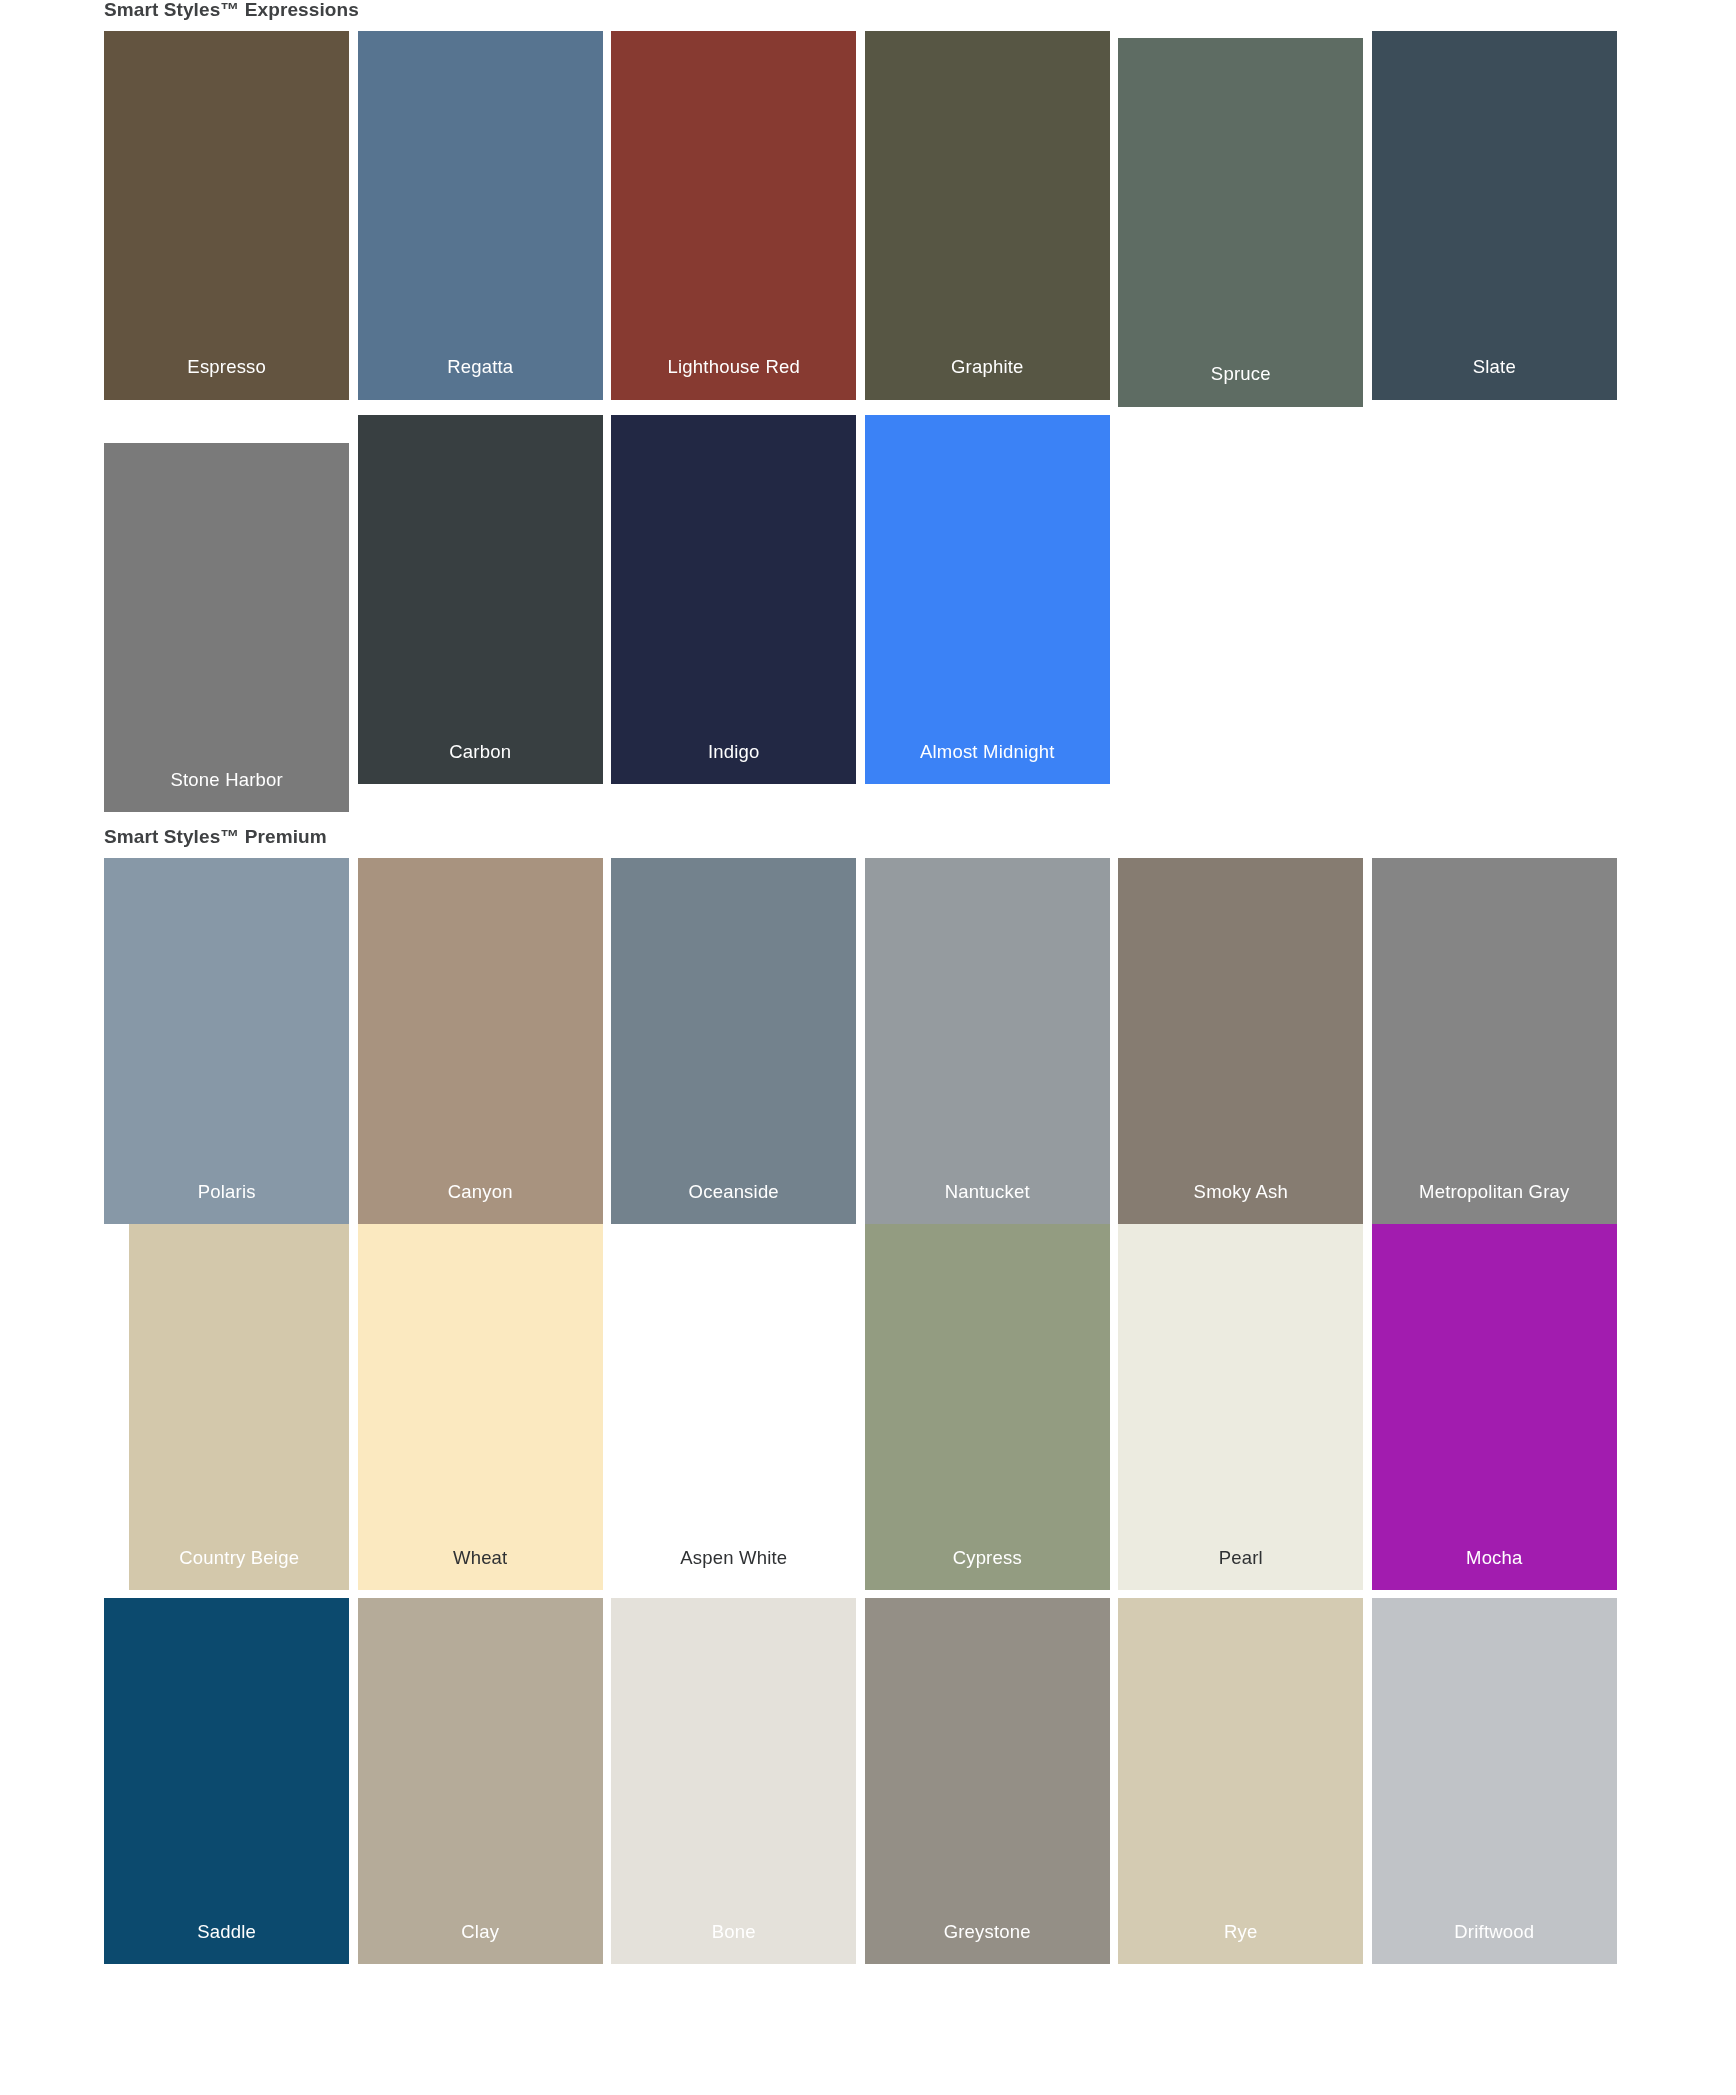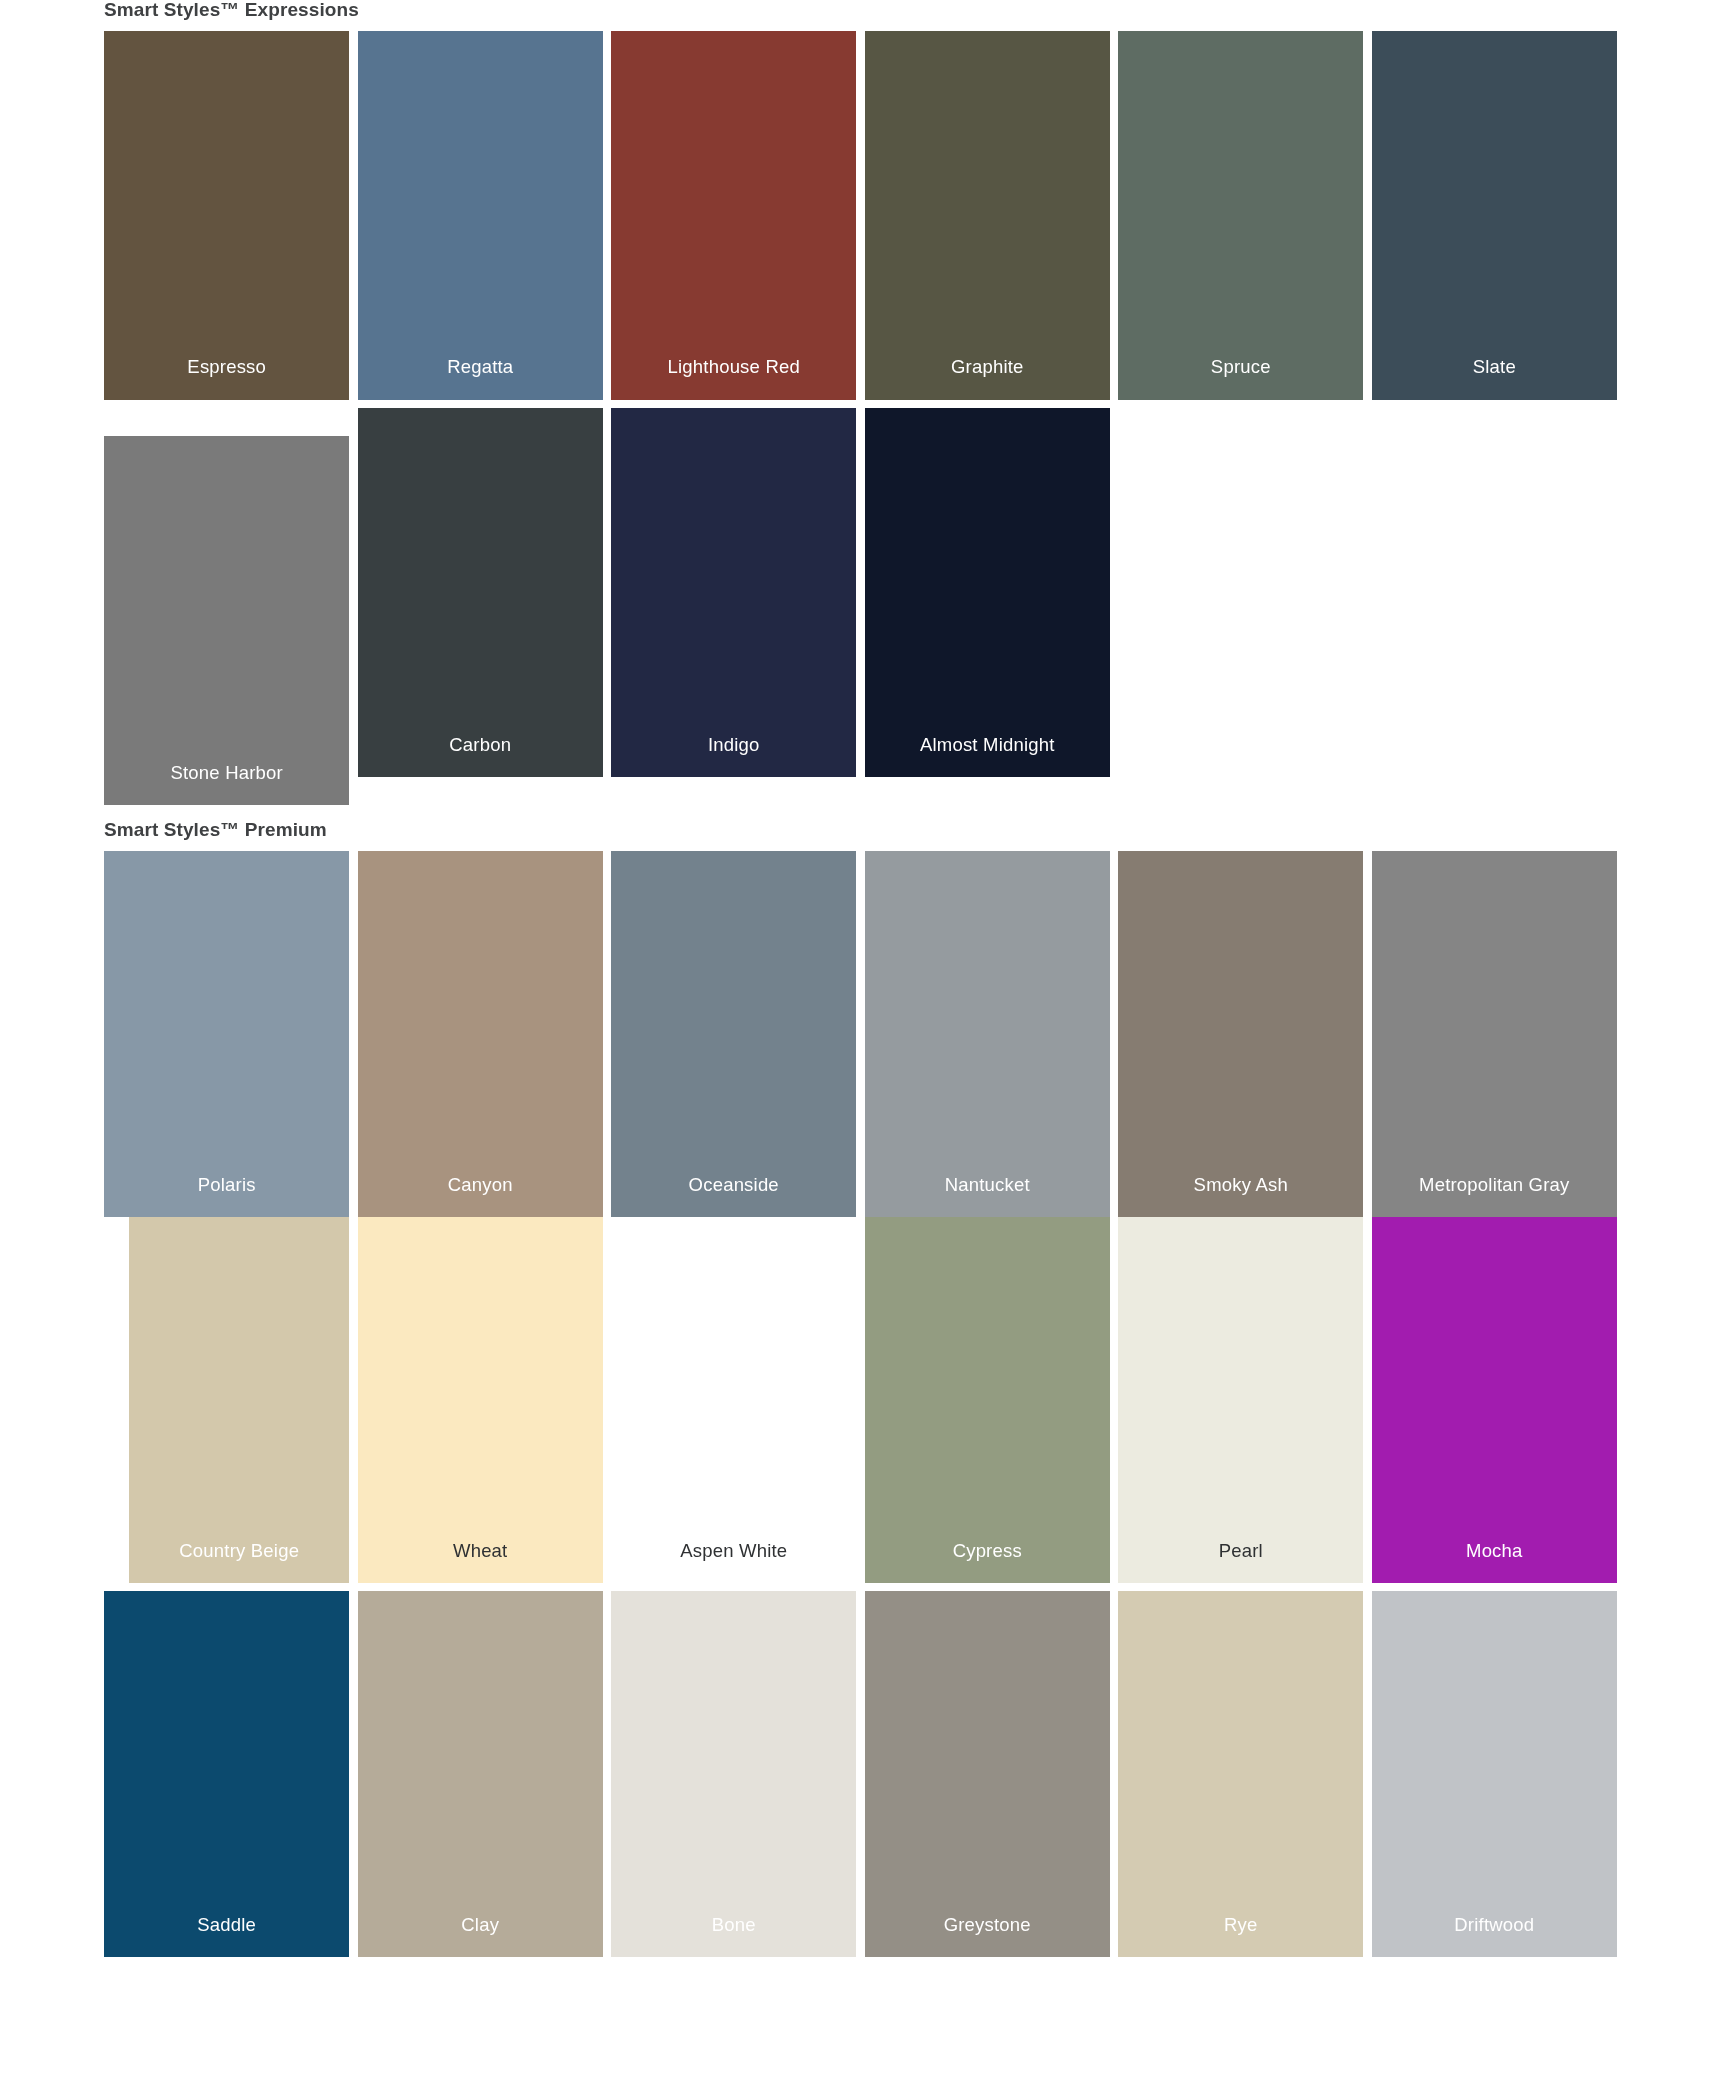--- a/index.html
+++ b/index.html
@@ -98,38 +98,38 @@
           </div>
           <div class="swatch" style="background: rgb(87, 116, 144);">
             <div class="swatch-label">Regatta</div>
           </div>
           <div class="swatch" style="background: rgb(135, 58, 49);">
             <div class="swatch-label">Lighthouse Red</div>
           </div>
           <div class="swatch" style="background: rgb(87, 86, 68);">
             <div class="swatch-label">Graphite</div>
           </div>
-          <div class="swatch" style="background: rgb(94, 108, 99);">
+          <div class="swatch" style="background: rgb(94, 108, 99); margin-top: 7px;">
             <div class="swatch-label">Spruce</div>
           </div>
           <div class="swatch" style="background: rgb(60, 77, 89);">
             <div class="swatch-label">Slate</div>
           </div>
         </div>
         <div class="swatch-row">
           <div class="swatch" style="background: rgb(122, 122, 122); margin-top: 28px;">
             <div class="swatch-label">Stone Harbor</div>
           </div>
           <div class="swatch" style="background: rgb(56, 63, 65);">
             <div class="swatch-label">Carbon</div>
           </div>
           <div class="swatch" style="background: rgb(34, 40, 68);">
             <div class="swatch-label">Indigo</div>
           </div>
-          <div class="swatch" style="background: #0f172a;">
+          <div class="swatch" style="background: #3b82f6;">
             <div class="swatch-label">Almost Midnight</div>
           </div>
           <div class="swatch empty"></div>
           <div class="swatch empty"></div>
         </div>
       </div>
       <div class="section sec-premium">
         <div class="section-heading">Smart Styles™ Premium</div>
         <div class="swatch-row">
           <div class="swatch" style="background: rgb(135, 152, 167);">

